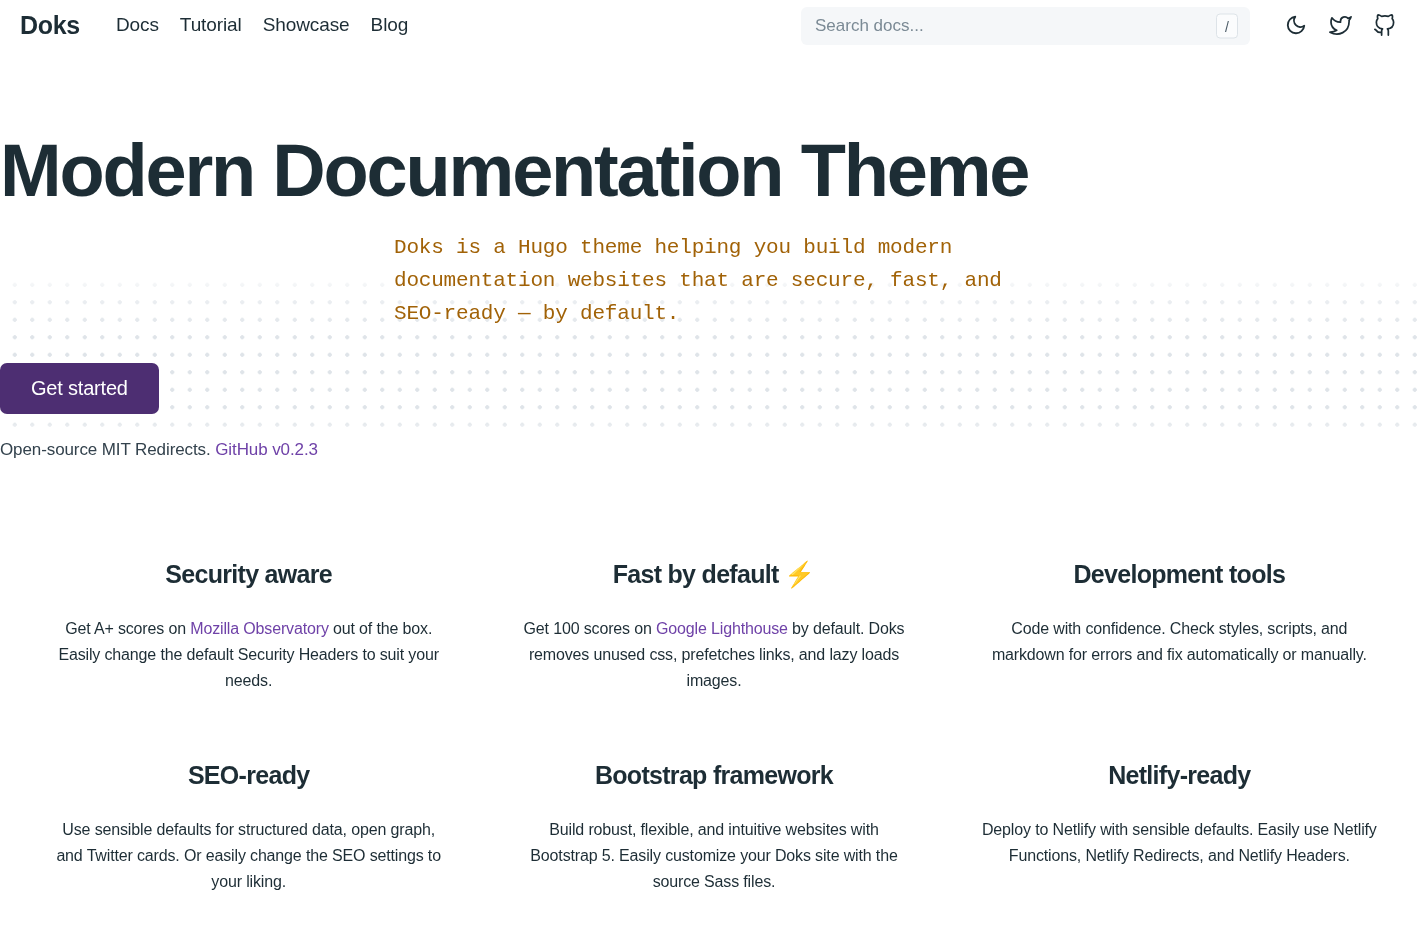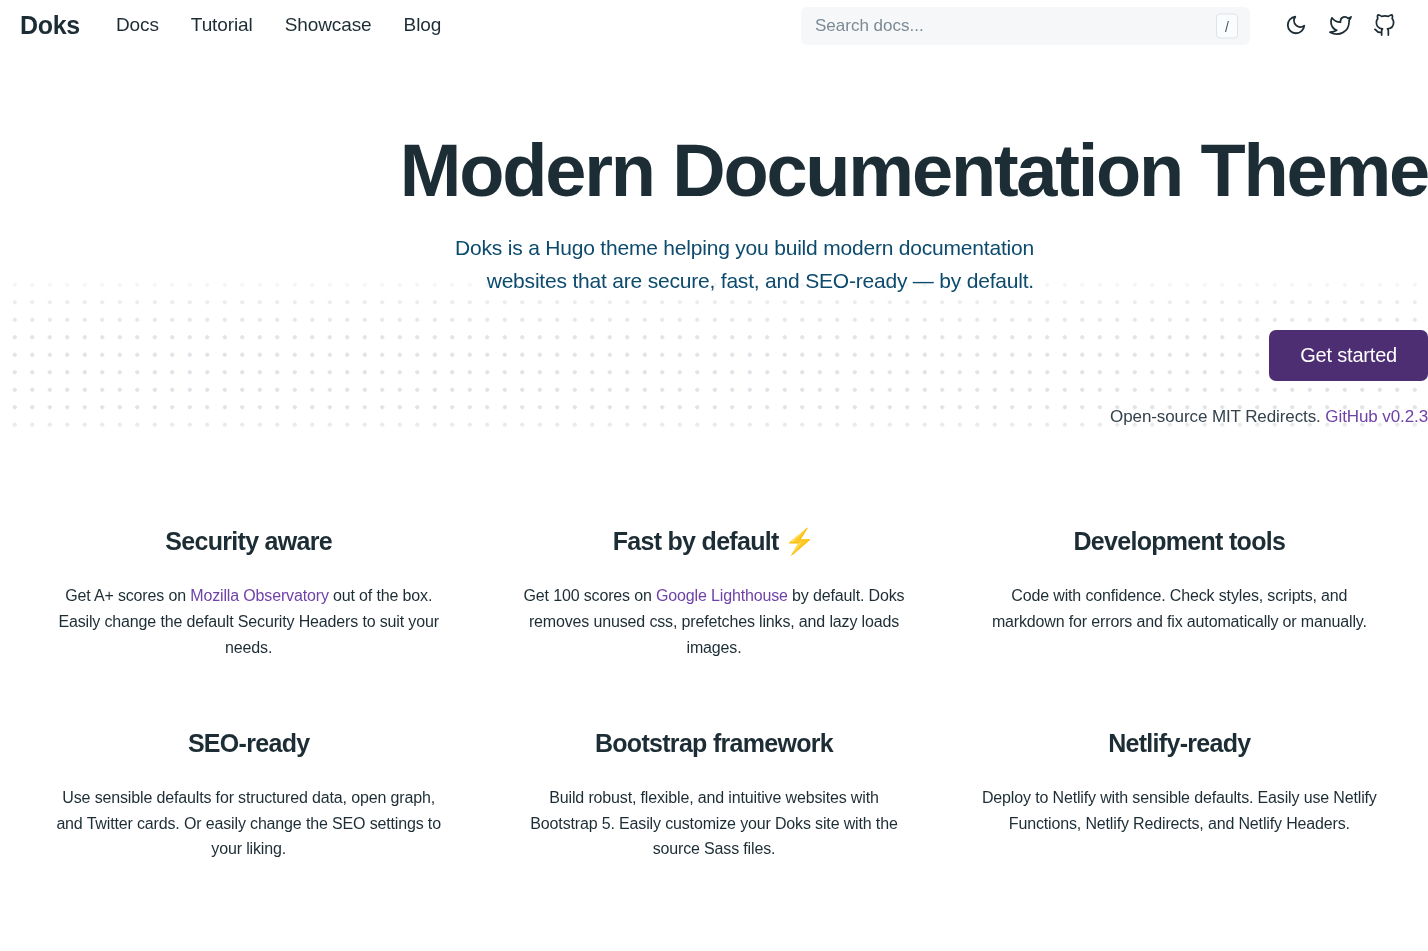--- a/index.html
+++ b/index.html
@@ -32,21 +32,21 @@
     font-weight: 700;
     letter-spacing: -0.3px;
     color: #1d2d35;
     text-decoration: none;
     margin-right: 36px;
   }
 
   .nav-links {
     display: flex;
     align-items: center;
-    gap: 32px;
+    gap: 21px;
     text-align: right;
   }
 
   .nav-link {
     font-size: 19px;
     color: #1d2d35;
     text-decoration: none;
     letter-spacing: -0.1px;
   }
 
@@ -106,21 +106,21 @@
     cursor: pointer;
     color: #1d2d35;
     padding: 0;
   }
   .icon-btn svg { display: block; }
 
   
   .hero {
     position: relative;
     padding-top: 82px;
-    text-align: right;
+    text-align: left;
   }
 
   .dots {
     position: absolute;
     left: 0;
     right: 0;
     top: 222px;
     height: 165px;
     background-image:
       radial-gradient(#dfe4e9 1.6px, transparent 1.7px),
@@ -140,25 +140,26 @@
     font-weight: 700;
     letter-spacing: -2.2px;
     line-height: 1.06;
     color: #1d2d35;
   }
 
   .hero-lead {
     margin-top: 22px;
     font-size: 21px;
     line-height: 1.56;
-    color: #0c4a6e;
+    color: #a16207;
     max-width: 640px;
     margin-left: auto;
     margin-right: auto;
     letter-spacing: -0.2px;
+    font-family: Liberation Mono, monospace;
   }
 
   .cta-wrap { margin-top: 32px; }
 
   .btn-primary {
     display: inline-block;
     background: #4d2e72;
     color: #ffffff;
     font-size: 20px;
     font-family: "Liberation Sans", sans-serif;

